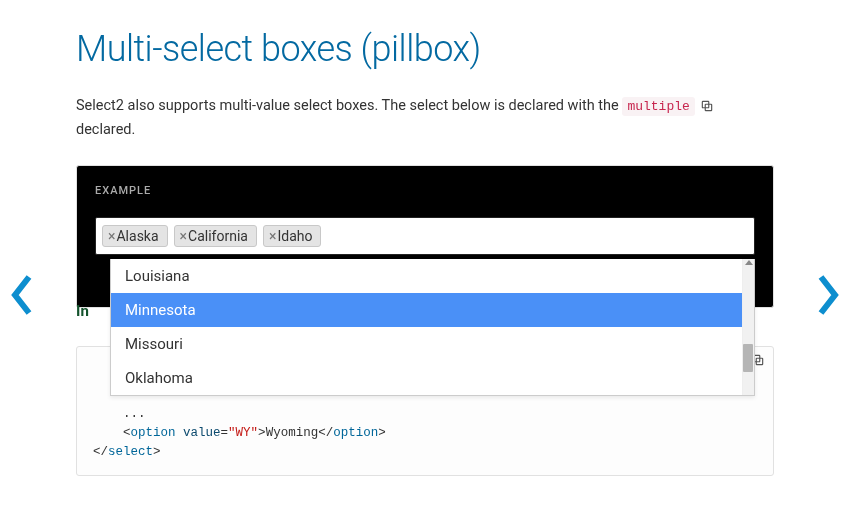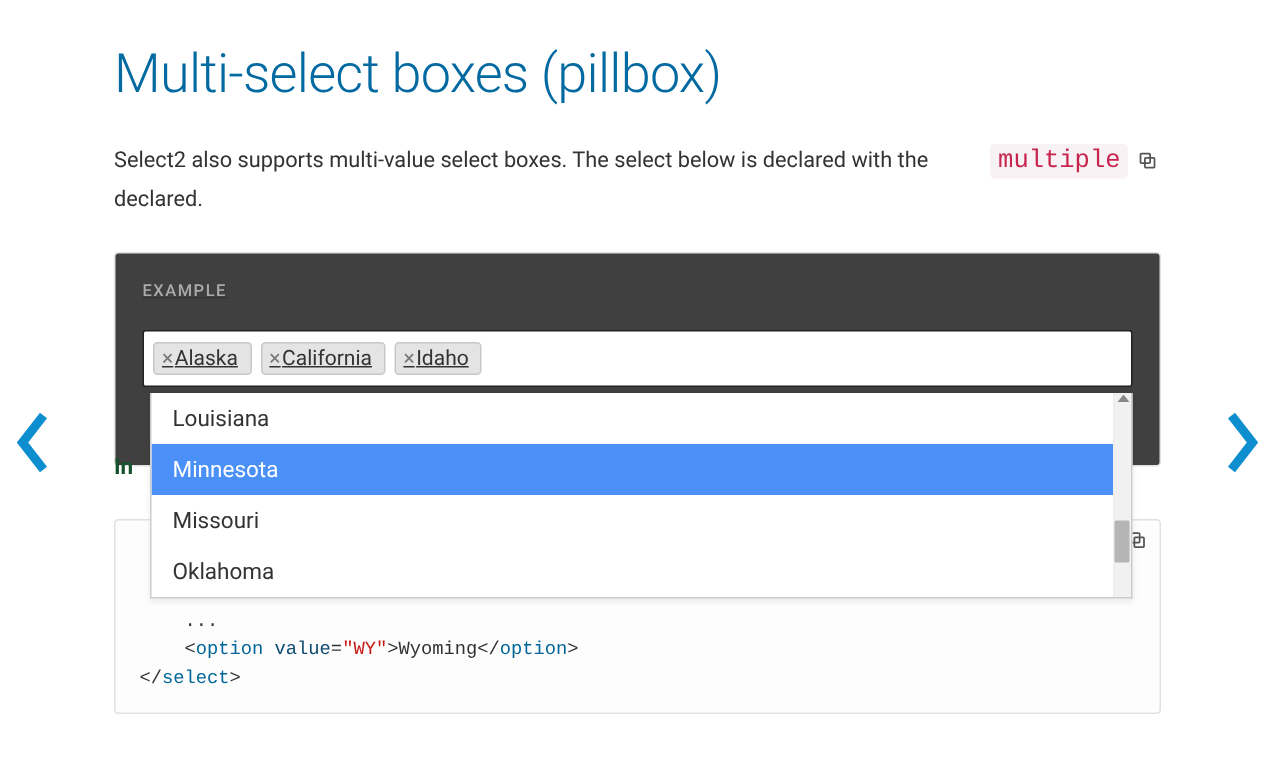--- a/index.html
+++ b/index.html
@@ -25,40 +25,38 @@
     letter-spacing: -0.5px;
   }
   .intro {
     font-size: 14.5px;
     color: #333;
     margin-bottom: 24px;
     line-height: 1.6;
   }
   .intro code {
     font-family: "SFMono-Regular", Consolas, "Liberation Mono", Menlo, monospace;
-    font-size: 17px;
+    font-size: 13px;
     color: #c7254e;
     background: #f9f2f4;
     padding: 2px 5px;
     border-radius: 3px;
-    margin-left: 38px;
   }
   .copy-icon {
     display: inline-flex;
     vertical-align: middle;
     margin-left: 2px;
     cursor: pointer;
   }
   .example-box {
     border: 1px solid #e1e1e1;
     border-radius: 3px;
     padding: 18px 18px 52px 18px;
     position: relative;
-    background: #404040;
-    text-decoration: underline;
+    background: #000000;
   }
   .example-label {
     font-size: 11px;
     letter-spacing: 1px;
     color: #aaa;
     font-weight: 500;
     text-transform: uppercase;
     margin-bottom: 20px;
   }
   .select-field {
@@ -84,21 +82,21 @@
     cursor: default;
   }
   .pill-close {
     font-size: 14px;
     color: #777;
     cursor: pointer;
     line-height: 1;
   }
   .dropdown {
     position: absolute;
-    left: 23px;
+    left: 33px;
     right: 18px;
     top: 93px;
     background: #fff;
     border: 1px solid #ccc;
     border-top: none;
     box-shadow: 0 2px 4px rgba(0,0,0,0.08);
     max-height: 176px;
     overflow: hidden;
     display:flex;
     z-index: 10;

